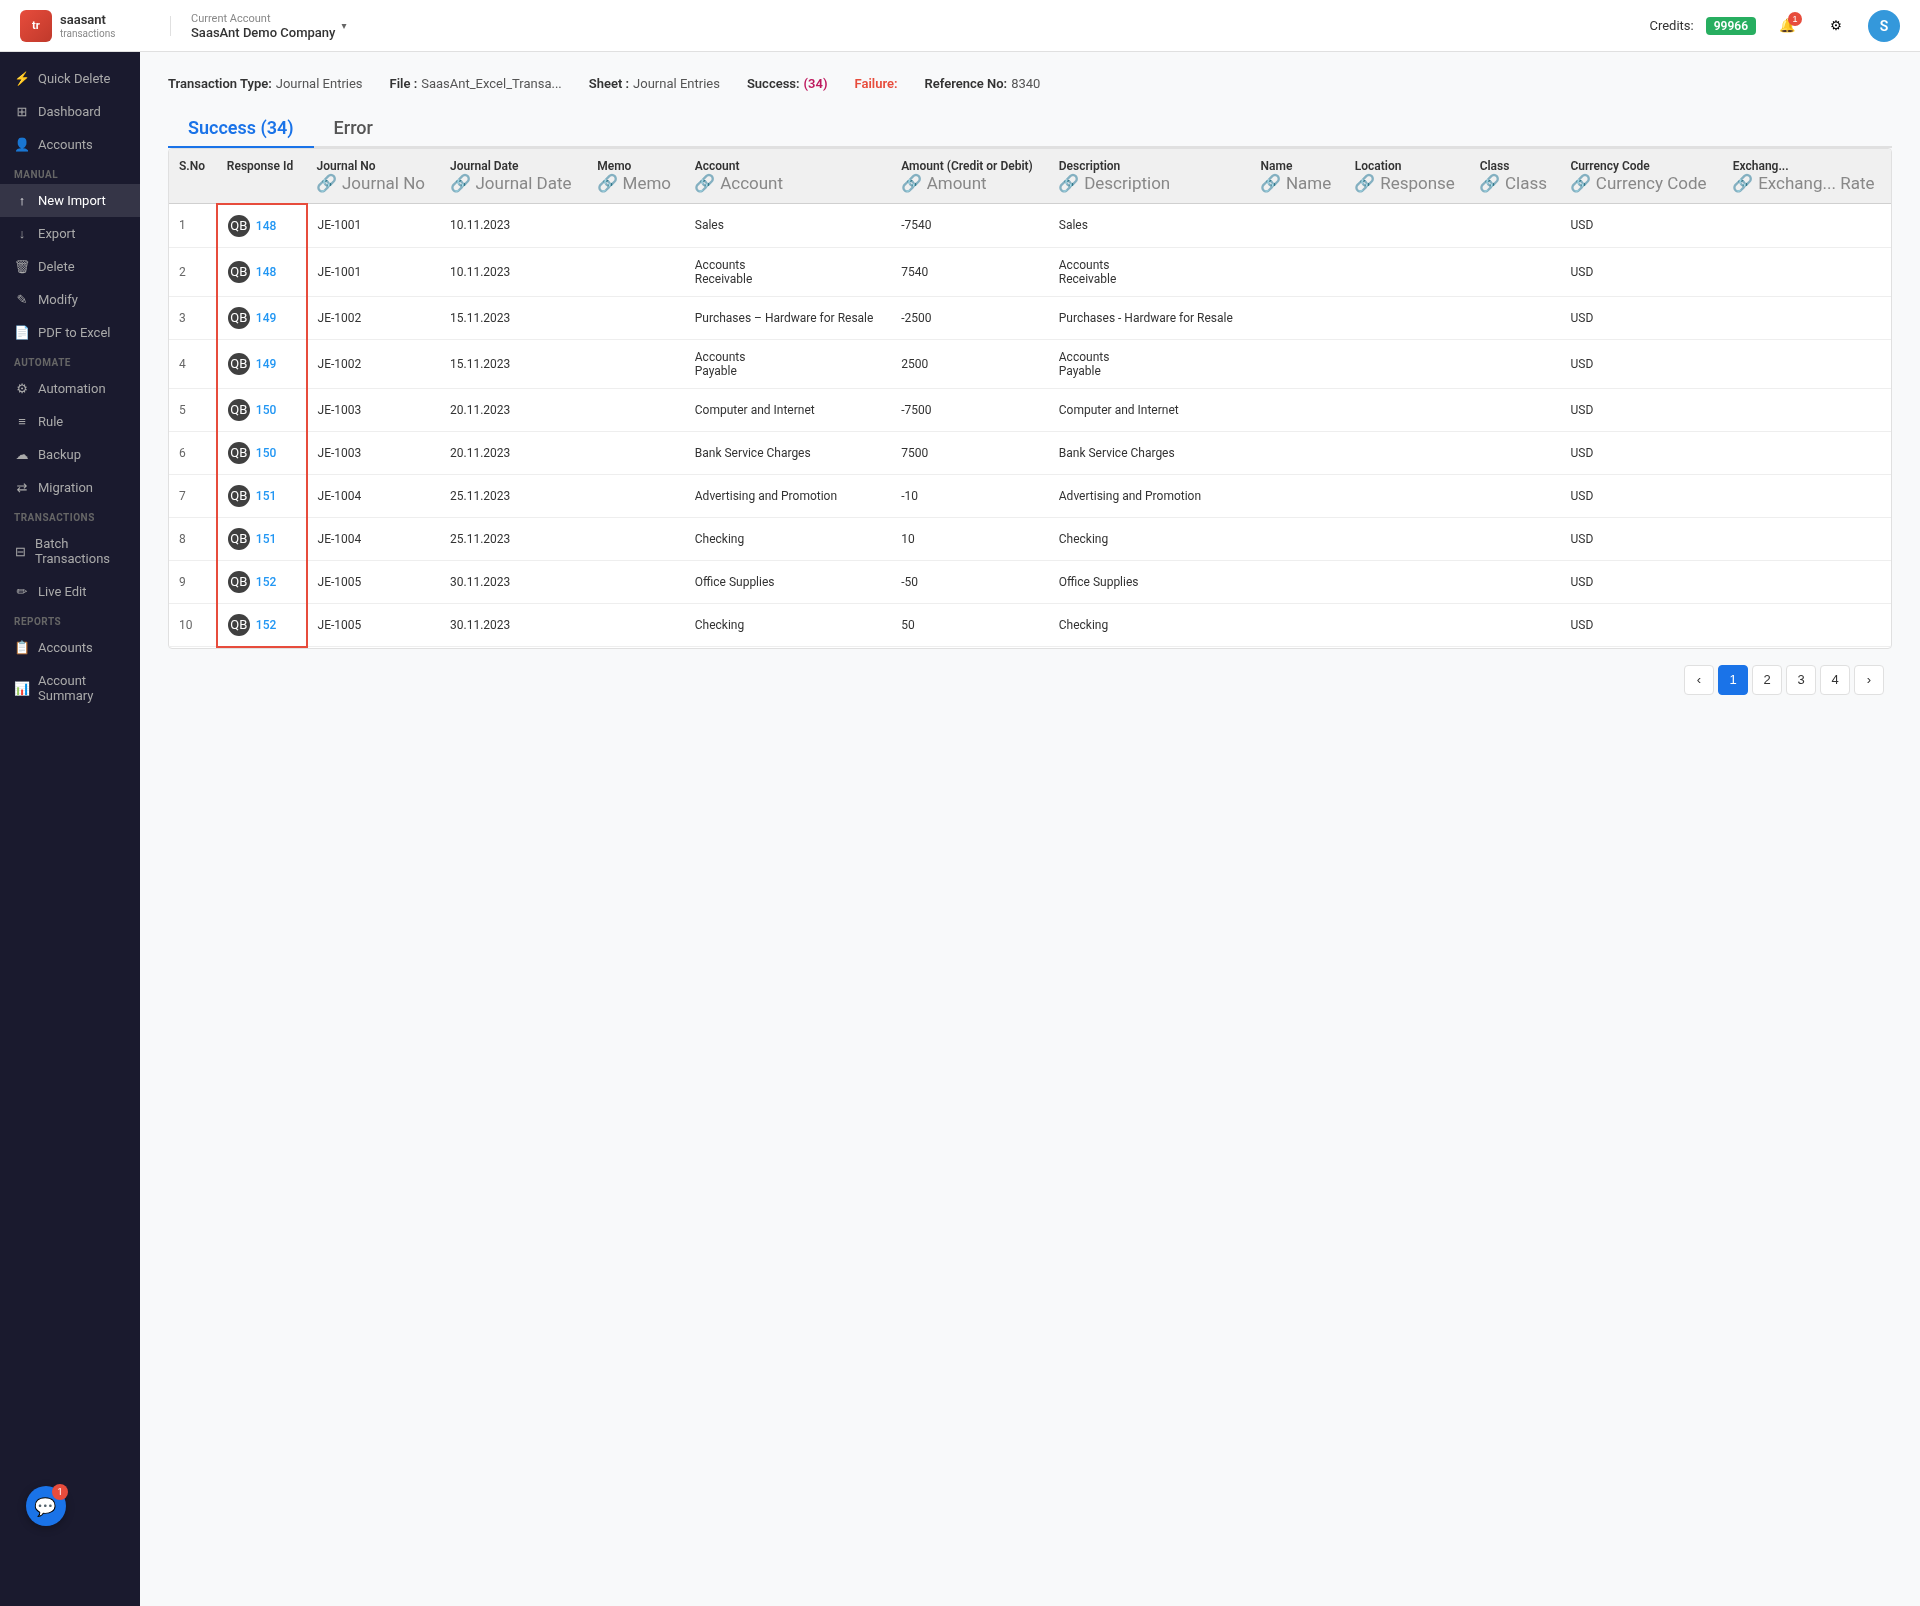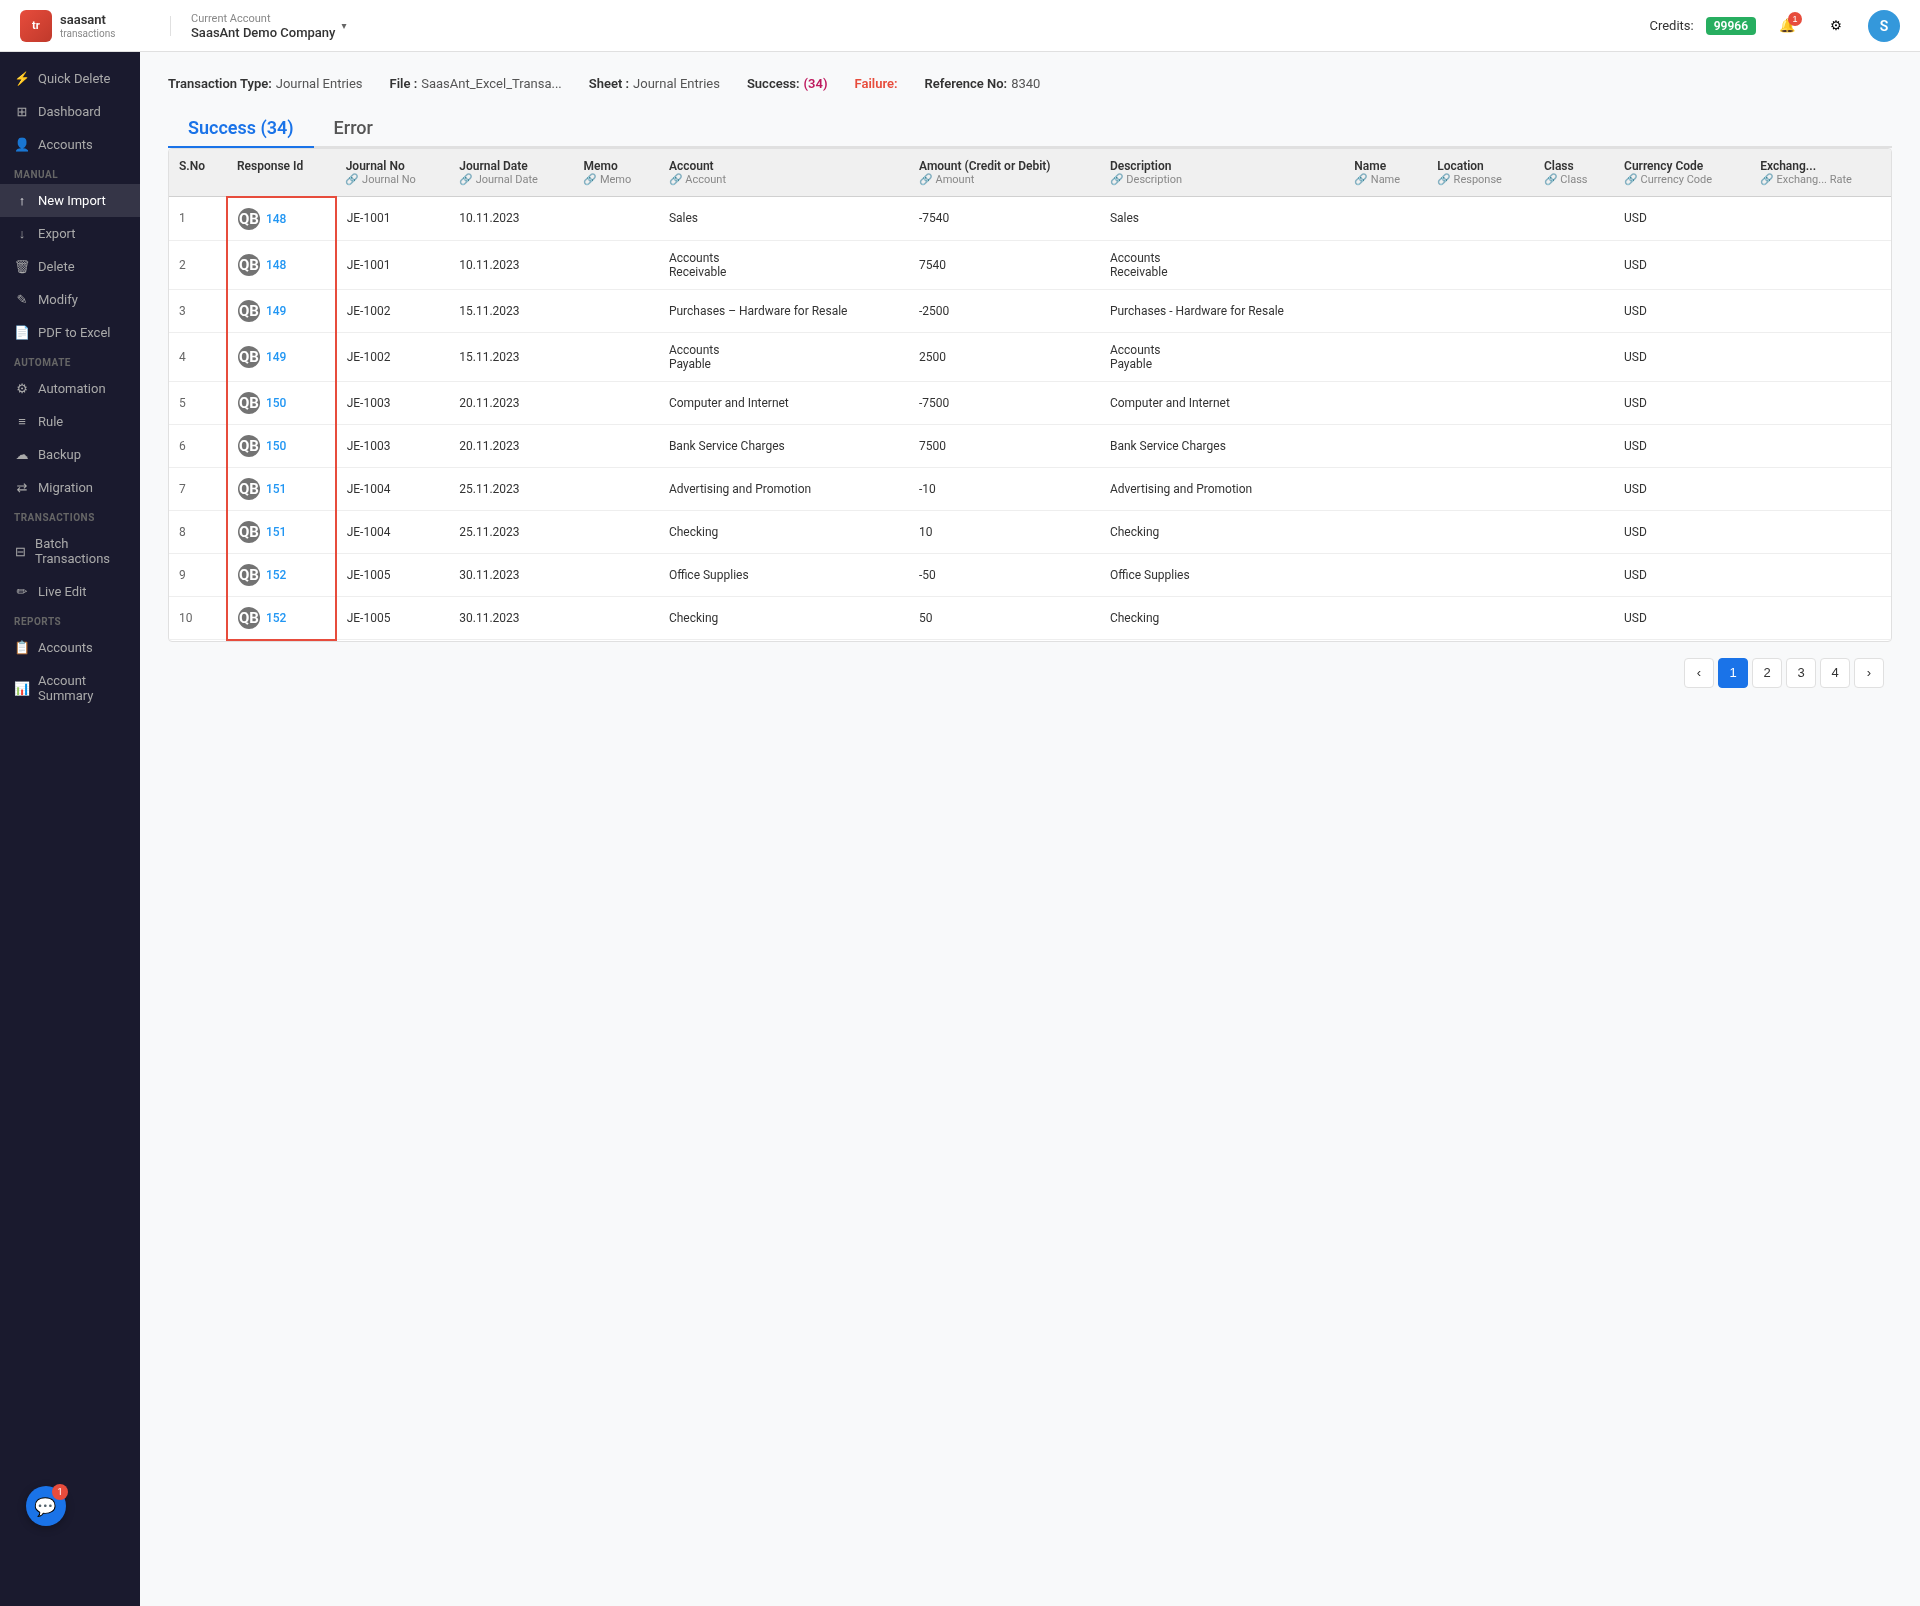--- a/index.html
+++ b/index.html
@@ -207,47 +207,47 @@
       text-align: left;
       font-weight: 600;
       font-size: 12px;
       color: #333;
       white-space: nowrap;
       vertical-align: top;
     }
     thead th .col-sub {
       font-weight: 400;
       color: #888;
-      font-size: 11px;
+      font-size: 17px;
       display: block;
     }
     tbody tr {
       border-bottom: 1px solid #eeeeee;
     }
     tbody td {
       padding: 10px 10px;
       vertical-align: middle;
       color: #333;
     }
     .sno-cell { color: #666; font-size: 12px; }
 
     
     .resp-cell {
       display: flex;
       align-items: center;
       gap: 6px;
     }
     .qb-icon {
       width: 22px; height: 22px;
-      background: #737373;
+      background: #404040;
       border-radius: 50%;
       display: flex; align-items: center; justify-content: center;
       color: #fff;
-      font-size: 15px;
-      font-weight: 700;
+      font-size: 13px;
+      font-weight: 400;
       flex-shrink: 0;
     }
     .resp-num { color: #2196f3; font-weight: 500; font-size: 12px; }
 
     
     .pagination-row {
       display: flex;
       justify-content: flex-end;
       align-items: center;
       gap: 4px;

